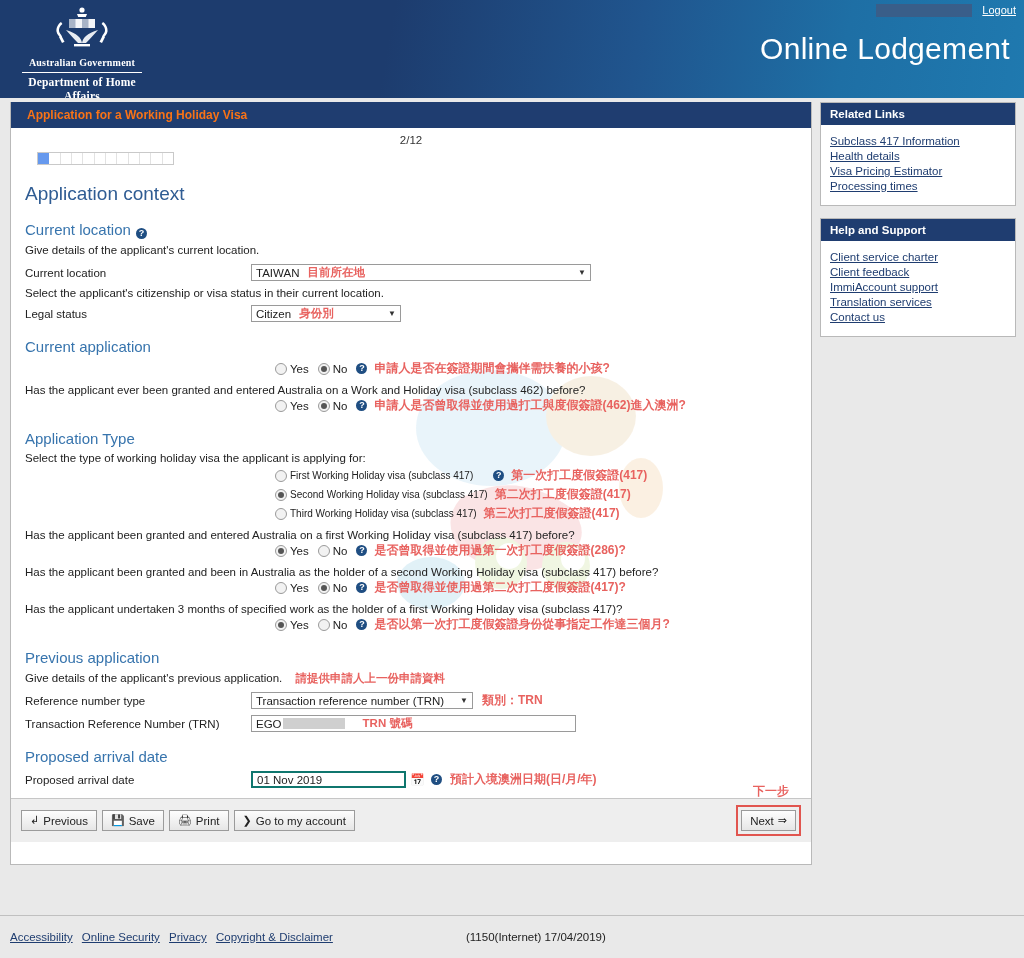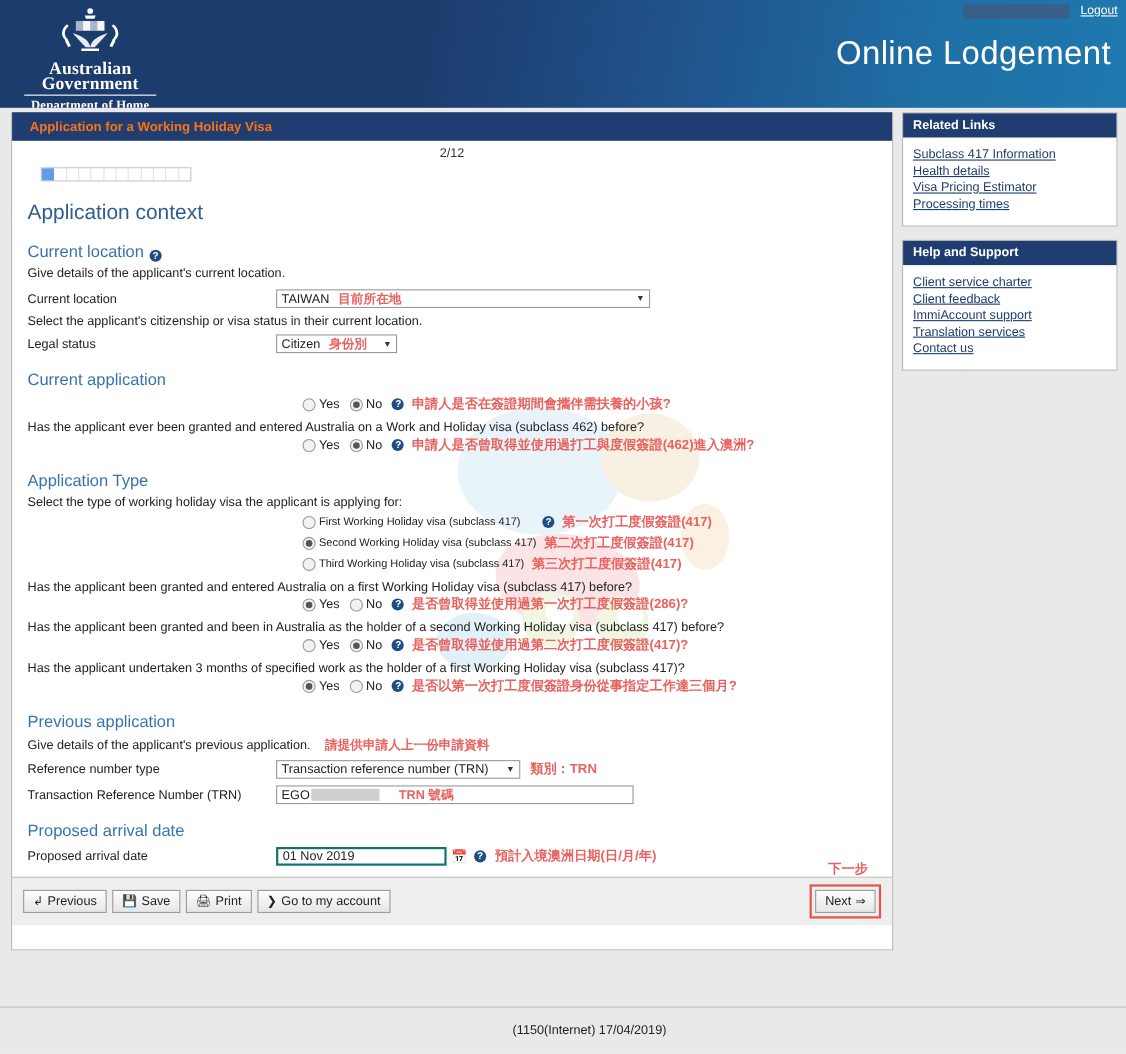--- a/index.html
+++ b/index.html
@@ -13,21 +13,21 @@
   .page{position:relative;width:1024px;height:958px;}
 
   
   .banner{
     position:relative;height:98px;
     background:linear-gradient(100deg,#1d3c6e 0%,#1d3c6e 38%,#20558e 62%,#1e6fa5 82%,#1f79af 100%);
     overflow:hidden;
   }
   .crest{position:absolute;left:22px;top:6px;width:120px;text-align:center;color:#fff;}
   .crest-img{width:76px;height:50px;margin:0 auto;display:block;}
-  .crest-l1{font-family:"Liberation Serif","DejaVu Serif",serif;font-weight:bold;font-size:16px;letter-spacing:.2px;line-height:14px;}
+  .crest-l1{font-family:"Liberation Serif","DejaVu Serif",serif;font-weight:bold;font-size:10px;letter-spacing:.2px;line-height:14px;}
   .crest-rule{height:1px;background:#ffffff;margin:2px 0 2px;}
   .crest-l2{font-family:"Liberation Serif","DejaVu Serif",serif;font-weight:bold;font-size:11.5px;letter-spacing:.2px;line-height:14px;}
   .banner-title{
     position:absolute;right:14px;top:32px;
     color:#ffffff;font-size:30px;font-weight:normal;letter-spacing:.3px;
   }
   .acct-bar{position:absolute;right:0;top:0;height:20px;display:flex;align-items:center;gap:10px;}
   .acct-redact{width:96px;height:13px;background:#3e5a84;opacity:.85;}
   .logout{color:#ffffff;font-size:11px;text-decoration:underline;cursor:pointer;margin-right:8px;}
 
@@ -71,21 +71,21 @@
   
   .row{display:flex;align-items:center;margin:6px 0;position:relative;z-index:2;}
   .row .lbl{width:226px;font-size:11.5px;color:#222;flex:none;}
   .sel{
     height:17px;border:1px solid #9a9a9a;background:#fff;font-size:11.5px;
     display:flex;align-items:center;padding:0 0 0 4px;box-sizing:border-box;cursor:pointer;
   }
   .sel .arrow{margin-left:auto;font-size:8px;padding:0 4px;color:#333;}
   .sel-wide{width:340px;}
   .sel-mid{width:222px;}
-  .sel-small{width:110px;align-items:center;}
+  .sel-small{width:150px;align-items:center;}
   .txtin{
     height:17px;border:1px solid #9a9a9a;background:#fff;font-size:11.5px;
     display:flex;align-items:center;padding:0 4px;box-sizing:border-box;
   }
   .txt-trn{width:325px;}
   .redact{display:inline-block;width:62px;height:11px;background:#cfcfcf;margin-left:1px;}
   .txt-date{width:155px;border:2px solid #0f766e;}
   .calicon{margin-left:4px;font-size:12px;color:#333;cursor:pointer;}
 
   
@@ -403,16 +403,22 @@
           <a>ImmiAccount support</a>
           <a>Translation services</a>
           <a>Contact us</a>
         </div>
       </div>
 
     </div>
   </div>
 
   <div class="pgfoot">
+    <div class="links">
+      <a>Accessibility</a>
+      <a>Online Security</a>
+      <a>Privacy</a>
+      <a>Copyright &amp; Disclaimer</a>
+    </div>
     <div class="build">(1150(Internet) 17/04/2019)</div>
   </div>
 
 </div>
 
 </body></html>

